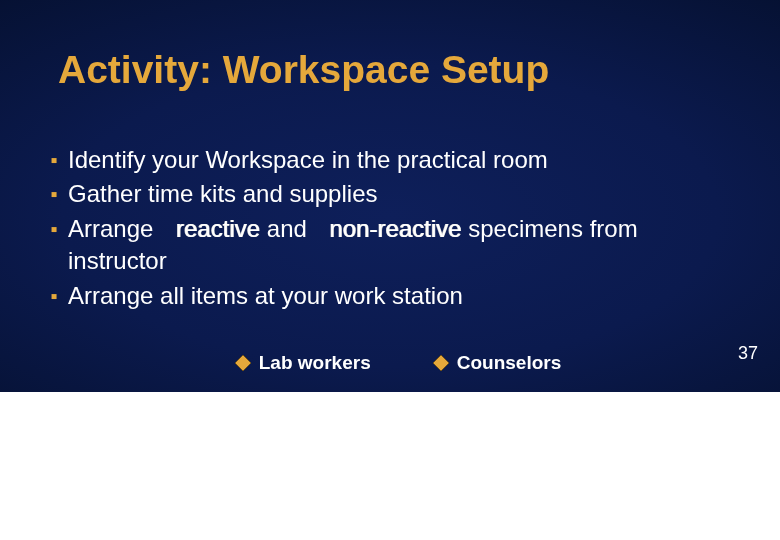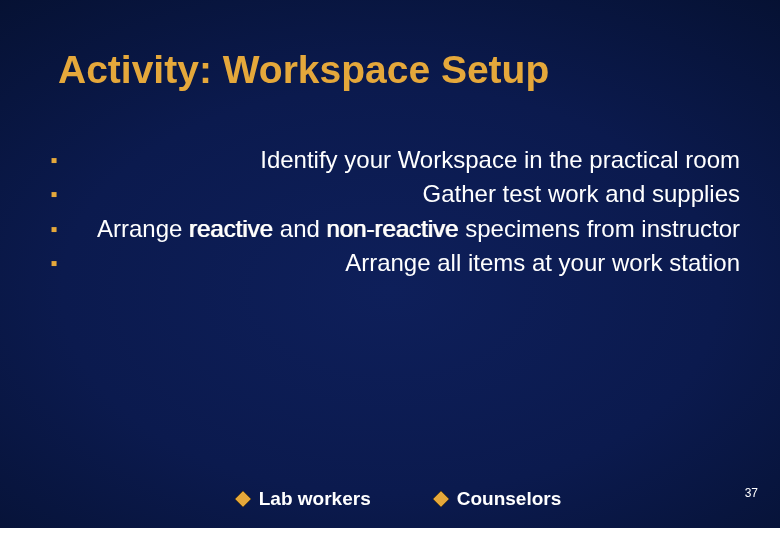--- a/index.html
+++ b/index.html
@@ -5,21 +5,21 @@
   html, body {
     margin: 0;
     padding: 0;
     width: 780px;
     height: 540px;
     overflow: hidden;
     font-family: Arial, Helvetica, sans-serif;
   }
   .slide {
     width: 780px;
-    height: 528px;
+    height: 392px;
     background: radial-gradient(ellipse 120% 110% at 50% 55%, #0e1f5a 0%, #0b1a4e 35%, #05102f 70%, #000000 100%);
     position: relative;
     box-sizing: border-box;
   }
   .title {
     color: #e5a83b;
     font-size: 39px;
     font-weight: bold;
     position: absolute;
     top: 48px;
@@ -50,27 +50,27 @@
   .bullet-mark {
     color: #e5a83b;
     font-size: 20px;
     line-height: 32px;
     width: 28px;
     text-align: center;
     flex-shrink: 0;
   }
   .bullet-text {
     flex: 1;
-    text-align: right;
   }
   .with-emph {
     white-space: normal;
   }
   .emph {
     text-shadow: 0.6px 0 #d0d0d0, -0.6px 0 #d0d0d0;
+    margin-left: 16px;
   }
   .activity-time {
     margin-top: 34px;
     font-size: 24px;
   }
   .legend {
     position: absolute;
     bottom: 18px;
     left: 16px;
     right: 0;
@@ -87,40 +87,40 @@
     gap: 8px;
   }
   .diamond-icon svg {
     display: block;
   }
   .page-number {
     position: absolute;
     right: 22px;
     bottom: 28px;
     color: #ffffff;
-    font-size: 12px;
+    font-size: 18px;
   }
 </style>
 </head>
 <body>
 
 <div class="slide">
 
   <div class="title">Activity: Workspace Setup</div>
 
   <div class="body">
 
     <ul class="bullets">
       <li>
         <span class="bullet-mark">▪</span>
         <span class="bullet-text">Identify your Workspace in the practical room</span>
       </li>
       <li>
         <span class="bullet-mark">▪</span>
-        <span class="bullet-text">Gather test work and supplies</span>
+        <span class="bullet-text">Gather time kits and supplies</span>
       </li>
       <li>
         <span class="bullet-mark">▪</span>
         <span class="bullet-text with-emph">
           <span>Arrange </span><span class="emph">reactive</span><span> and </span><span class="emph">non-reactive</span><span> specimens from instructor</span>
         </span>
       </li>
       <li>
         <span class="bullet-mark">▪</span>
         <span class="bullet-text">Arrange all items at your work station</span>

